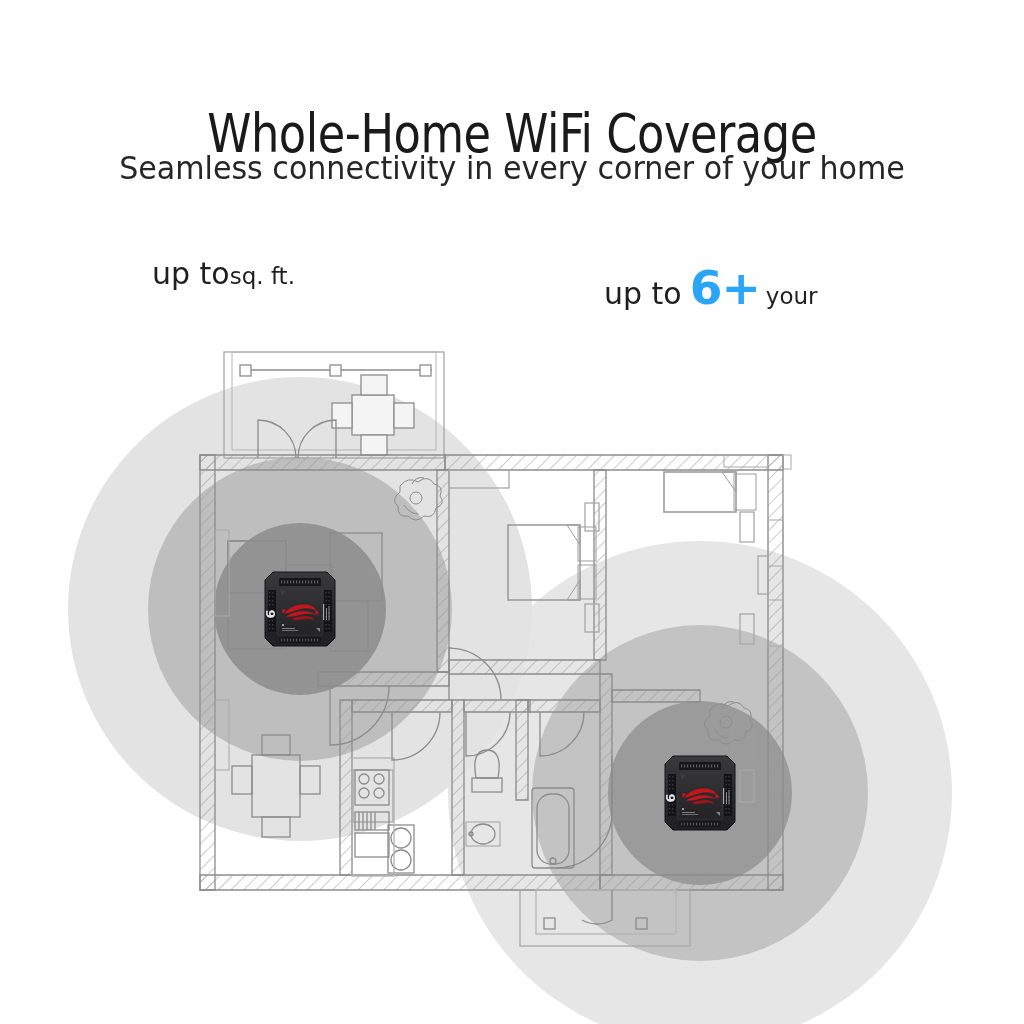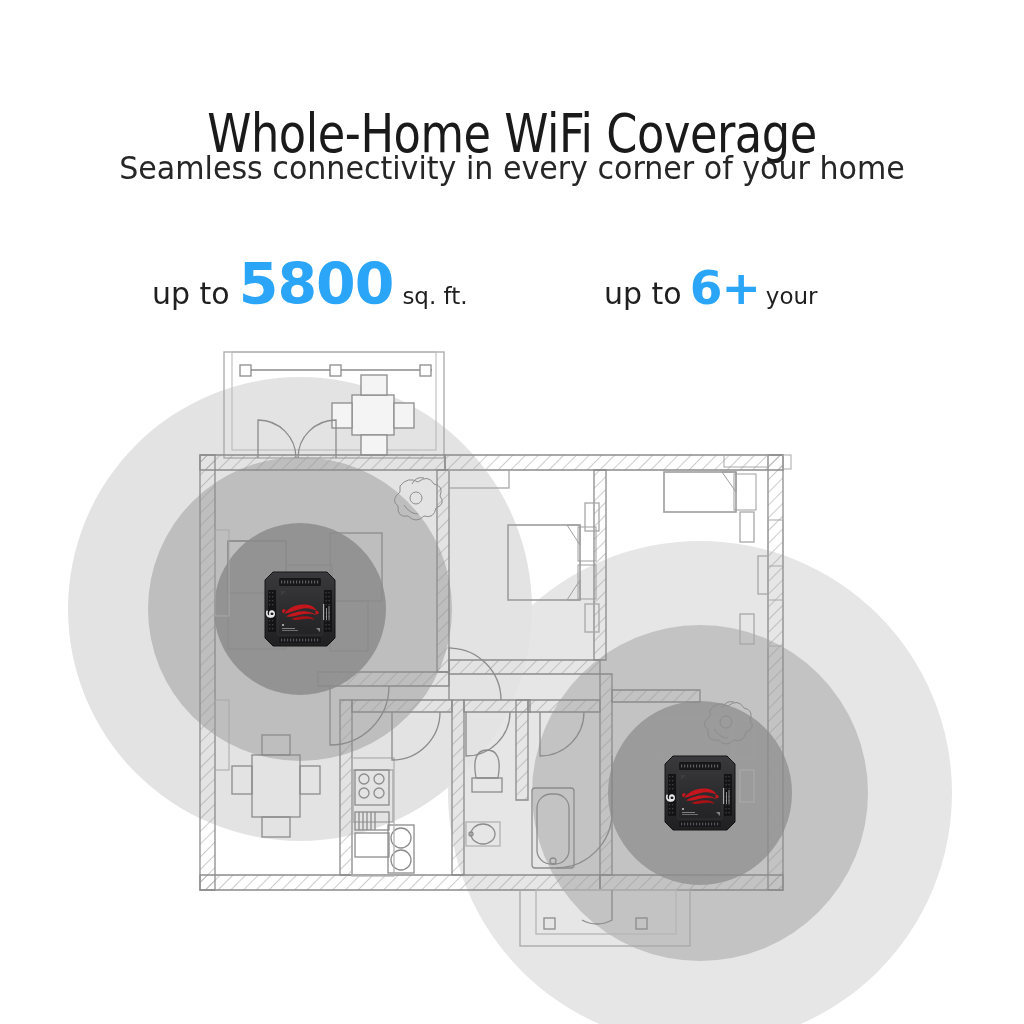--- a/index.html
+++ b/index.html
@@ -119,21 +119,20 @@
 <body>
 
 <div id="stage">
 
   <h1 class="title">Whole-Home WiFi Coverage</h1>
   <div class="subtitle">Seamless connectivity in every corner of your home</div>
 
   <div class="stats">
     <div class="stat stat-sqft">
       <span class="stat-pre">up to</span>
-      <span class="stat-num">5800</span>
       <span class="stat-post">sq. ft.</span>
     </div>
     <div class="stat stat-room">
       <span class="stat-pre">up to</span>
       <span class="stat-num">6+</span>
       <span class="stat-post">your</span>
     </div>
   </div>
 
   <div id="plan-wrap">

